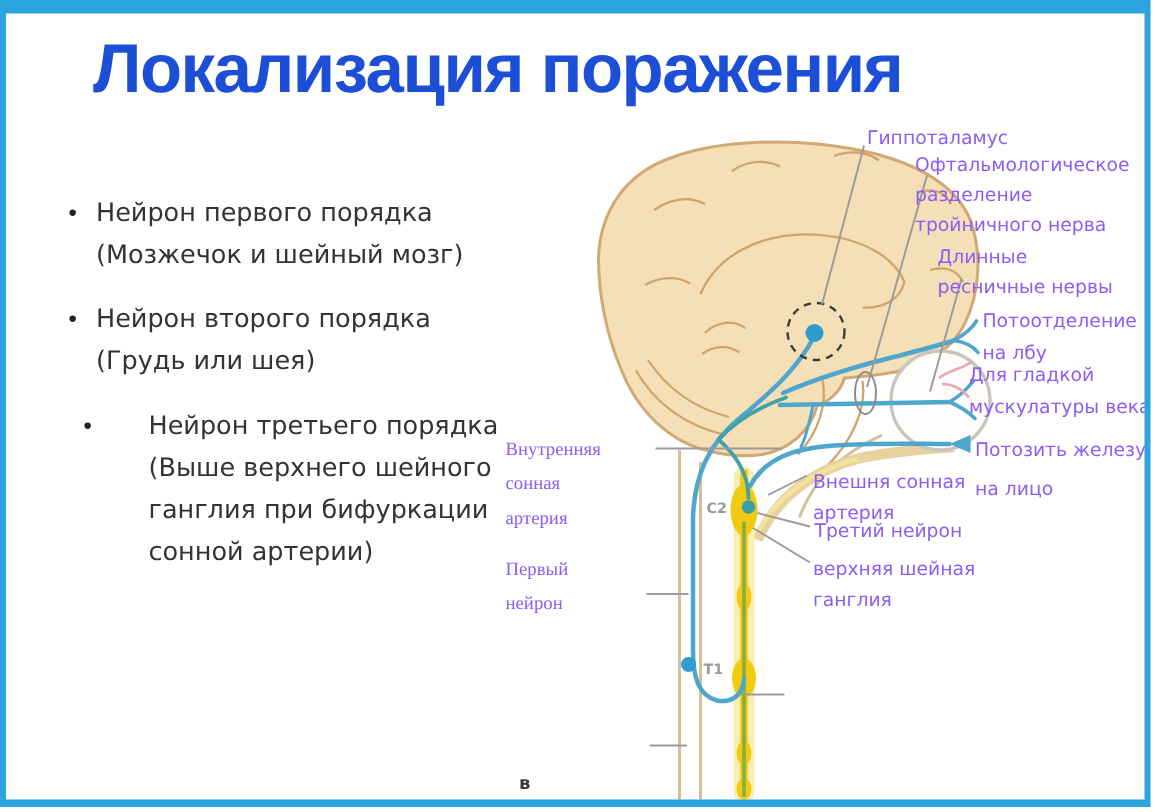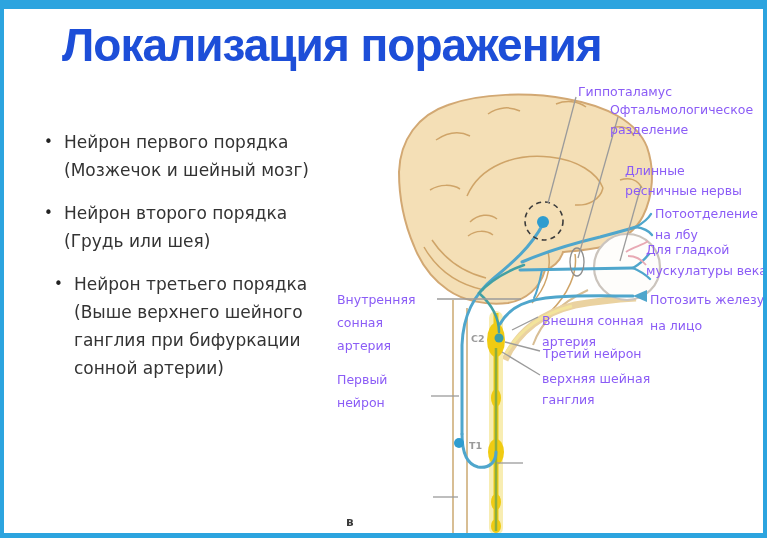--- a/index.html
+++ b/index.html
@@ -8,23 +8,23 @@
   .frame{position:absolute;top:0;left:0;right:3px;bottom:3px;
     border:solid #2CA4DF;border-width:9px 4px 5px 4px;pointer-events:none;z-index:50;}
   .title{position:absolute;left:62px;top:18px;width:680px;
     font-family:"Liberation Sans",sans-serif;font-weight:700;font-size:46px;
     letter-spacing:-1px;color:#1d4ed8;white-space:nowrap;}
   .bullets{position:absolute;left:44px;top:128px;width:300px;color:#333;}
   .bullet{display:flex;margin-bottom:15px;font-size:17px;line-height:28px;}
   .bullet .dot{width:20px;flex:0 0 20px;font-size:15px;color:#222;}
   .bullet .bt{width:260px;}
   .bullet.b3{padding-left:10px;}
-  .bullet.b3 .bt{width:262px;}
+  .bullet.b3 .bt{width:262px;margin-left:25px;}
   .lbl{position:absolute;color:#8b5cf6;font-size:12.5px;line-height:20px;white-space:nowrap;}
-  .lbl.lh21{line-height:21px;} .lbl.lh23{line-height:23px;} .lbl.lh26{line-height:26px;}
+  .lbl.lh21{line-height:21px;} .lbl.lh23{line-height:23px;font-family:Liberation Serif, serif;} .lbl.lh26{line-height:26px;}
   svg{position:absolute;left:0;top:0;}
 </style>
 </head>
 <body>
 
 <div class="stage">
 
   <svg width="770" height="541" viewBox="0 0 770 541">
 
     <g>
@@ -135,20 +135,21 @@
       <span class="bt">Нейрон третьего порядка (Выше верхнего шейного ганглия при бифуркации сонной артерии)</span>
     </div>
   </div>
 
   <div class="lbl" style="left:578px;top:82px">
     <div>Гиппоталамус</div>
   </div>
   <div class="lbl" style="left:610px;top:100px">
     <div>Офтальмологическое</div>
     <div>разделение</div>
+    <div>тройничного нерва</div>
   </div>
   <div class="lbl" style="left:625px;top:161px">
     <div>Длинные</div>
     <div>ресничные нервы</div>
   </div>
   <div class="lbl lh21" style="left:655px;top:203px">
     <div>Потоотделение</div>
     <div>на лбу</div>
   </div>
   <div class="lbl lh21" style="left:646px;top:239px">

